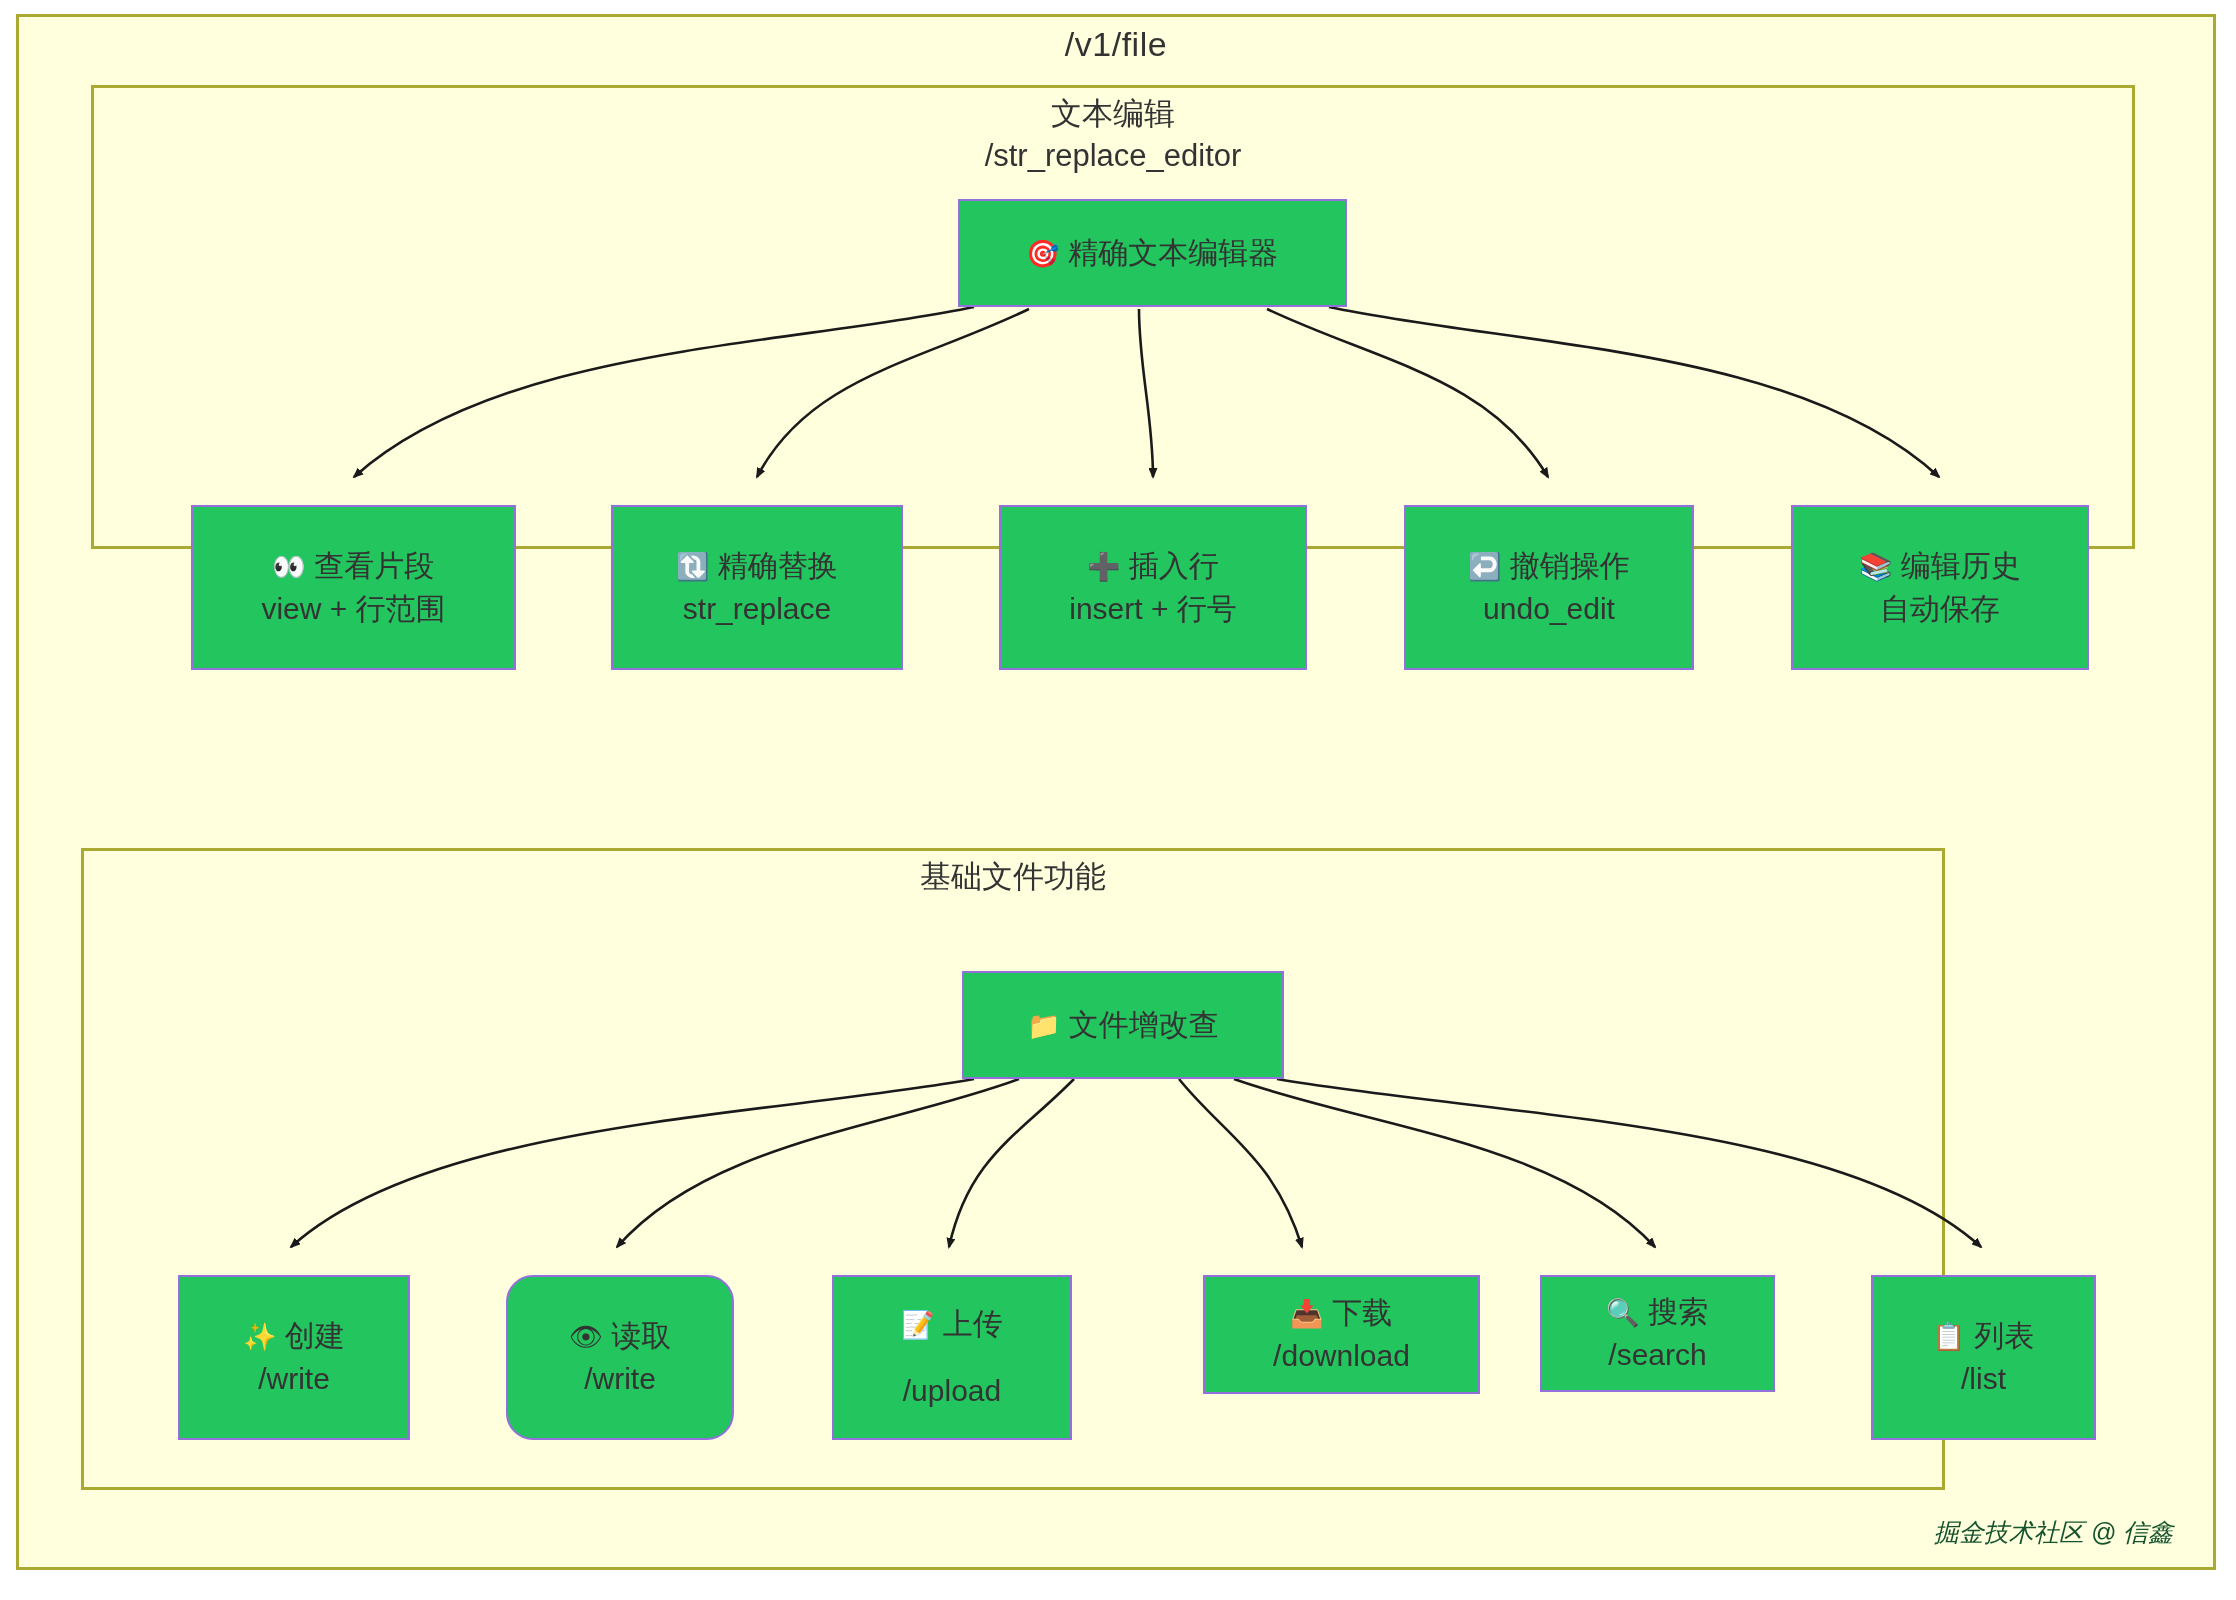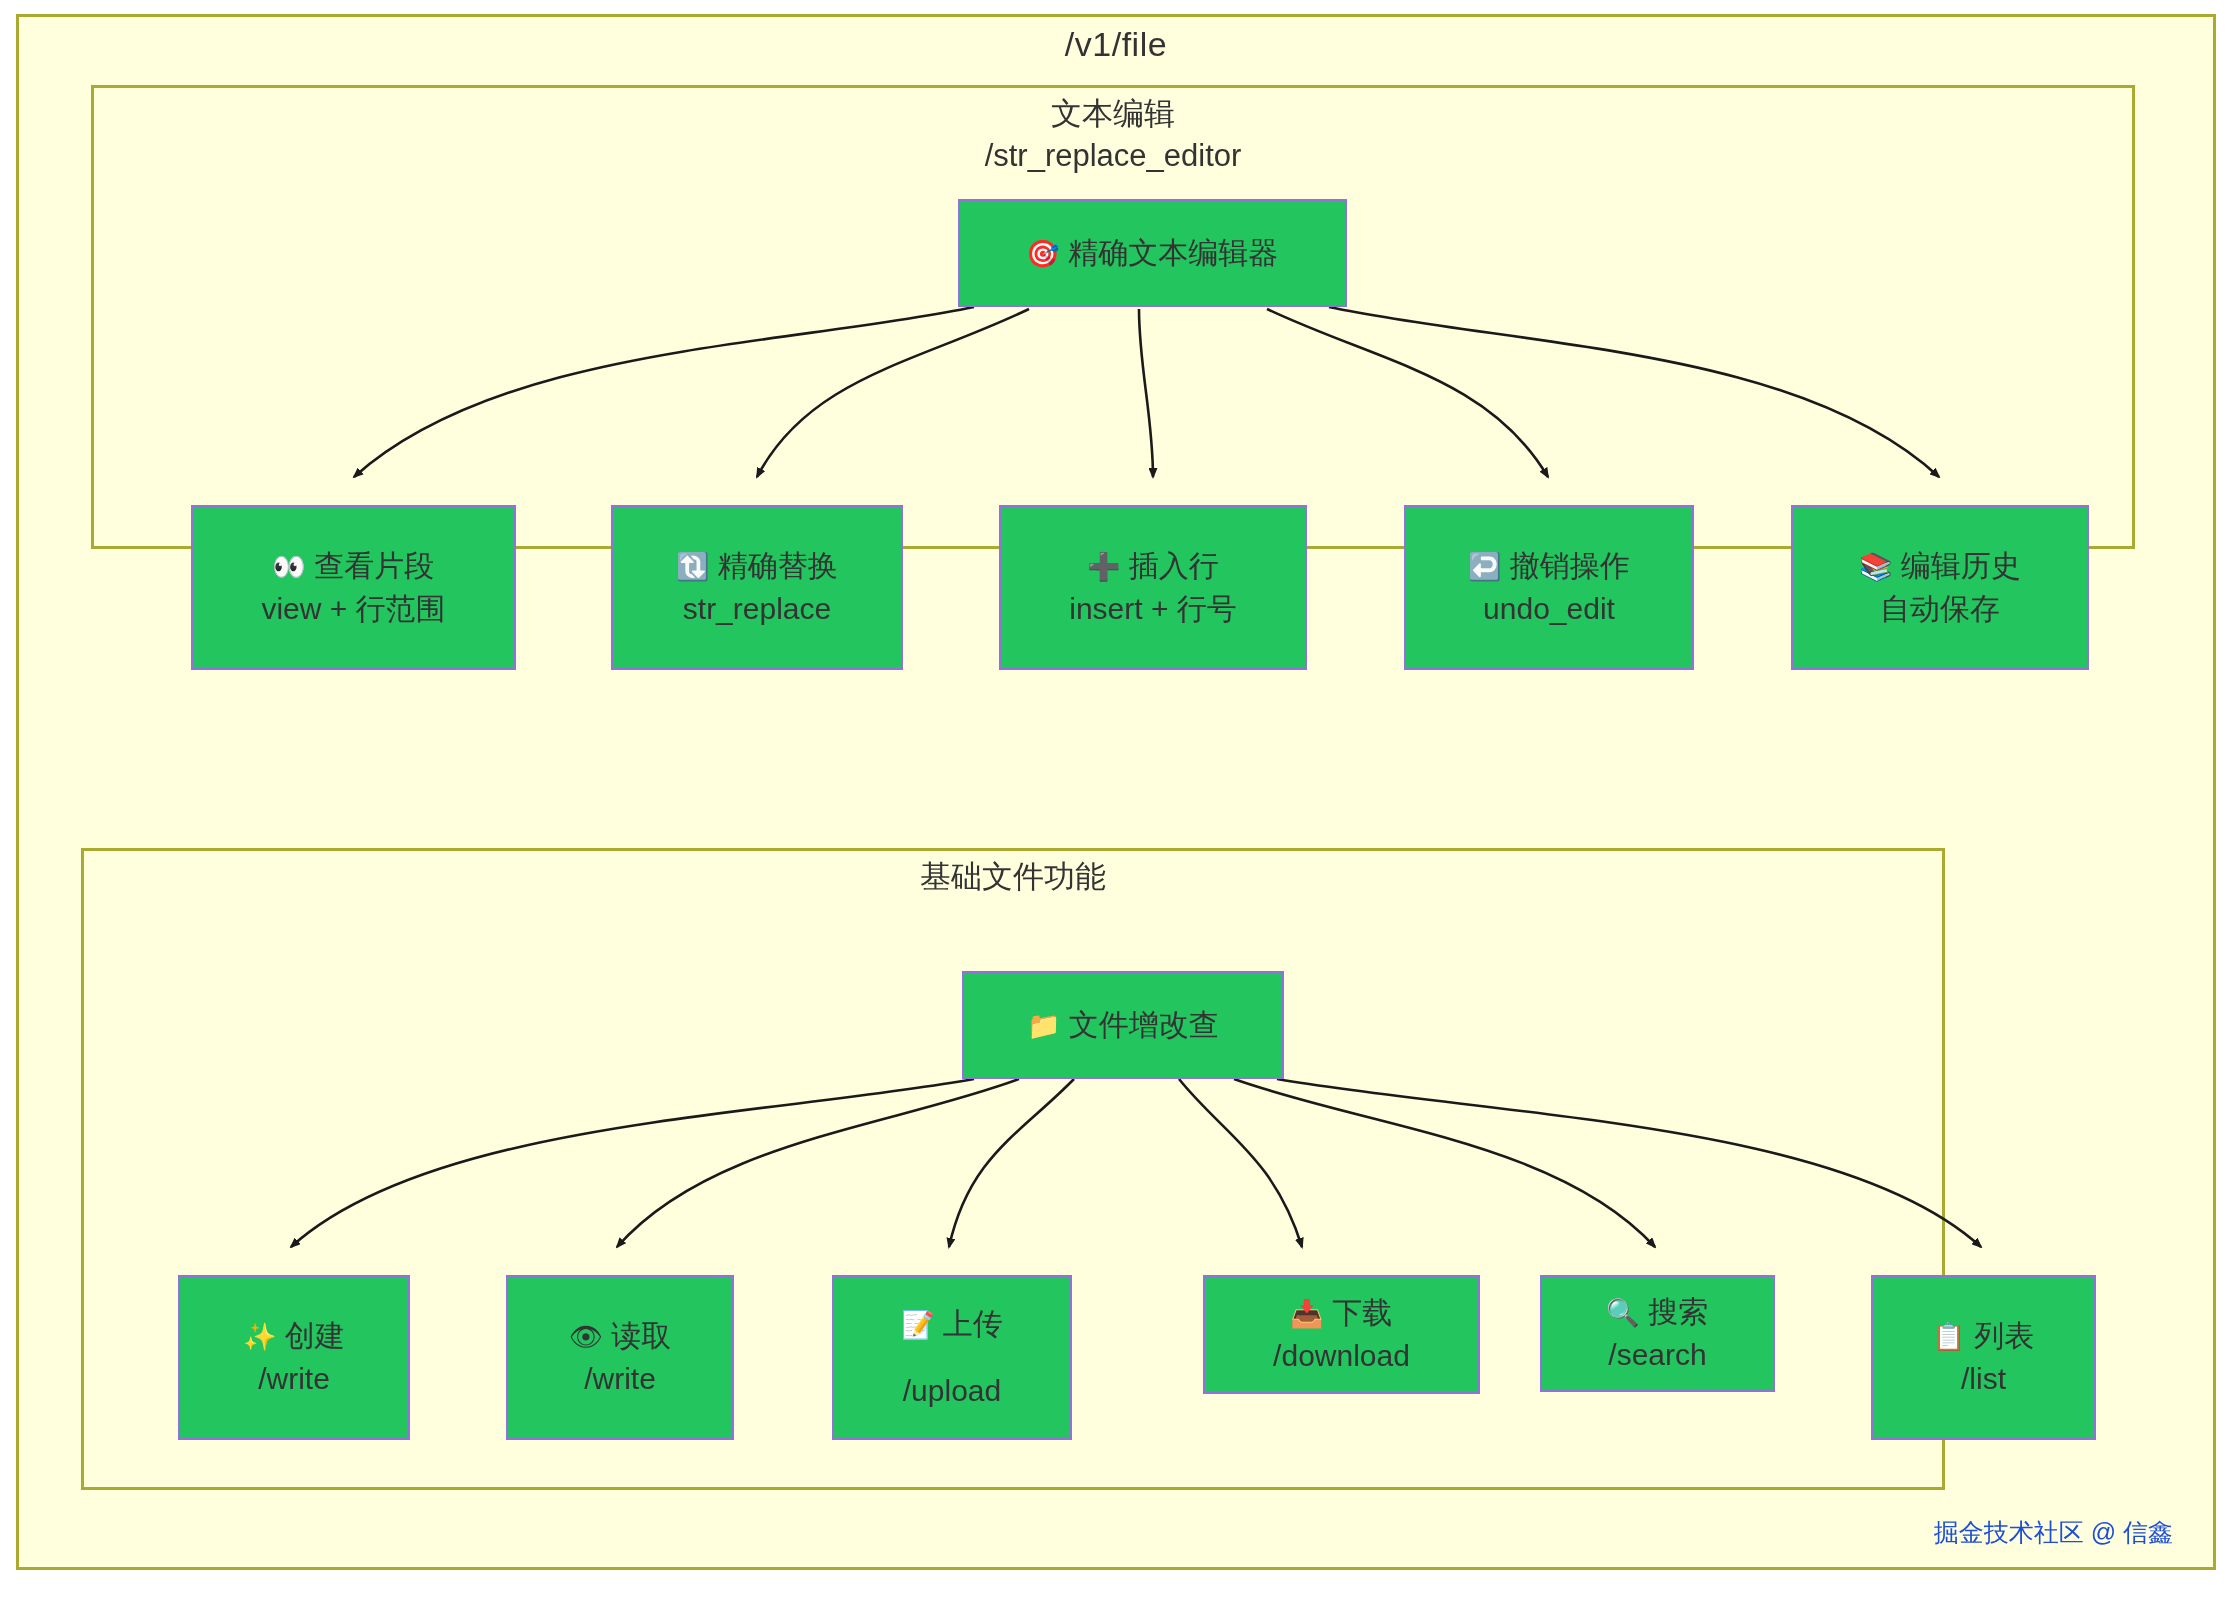--- a/index.html
+++ b/index.html
@@ -106,21 +106,21 @@
 
   
   #node-view      { left: 172px;  top: 488px; width: 325px; height: 165px; }
   #node-replace   { left: 592px;  top: 488px; width: 292px; height: 165px; }
   #node-insert    { left: 980px;  top: 488px; width: 308px; height: 165px; }
   #node-undo      { left: 1385px; top: 488px; width: 290px; height: 165px; }
   #node-history   { left: 1772px; top: 488px; width: 298px; height: 165px; }
 
   
   #node-write     { left: 159px;  top: 1258px; width: 232px; height: 165px; }
-  #node-read      { left: 487px;  top: 1258px; width: 228px; height: 165px; }
+  #node-read      { left: 487px;  top: 1258px; width: 228px; height: 165px; border-radius: 27px; }
   #node-upload    { left: 813px;  top: 1258px; width: 240px; height: 165px; gap: 24px; }
   #node-download  { left: 1184px; top: 1258px; width: 277px; height: 119px; }
   #node-search    { left: 1521px; top: 1258px; width: 235px; height: 117px; }
   #node-list      { left: 1852px; top: 1258px; width: 225px; height: 165px; }
 
   
   #edges-layer {
     position: absolute;
     left: 0; top: 0;
     width: 2236px; height: 1600px;
@@ -131,22 +131,23 @@
     stroke: #1a1a1a;
     stroke-width: 2.6;
   }
 
   
   #watermark {
     position: absolute;
     right: 40px;
     bottom: 18px;
     font-size: 25px;
-    color: #1d4ed8;
+    color: #14532d;
     white-space: nowrap;
+    font-style: italic;
   }
 </style>
 </head>
 <body>
 
 <div id="diagram-root">
 
   <div class="outer-title">/v1/file</div>
 
   <div class="cluster" id="cluster-text-edit">

